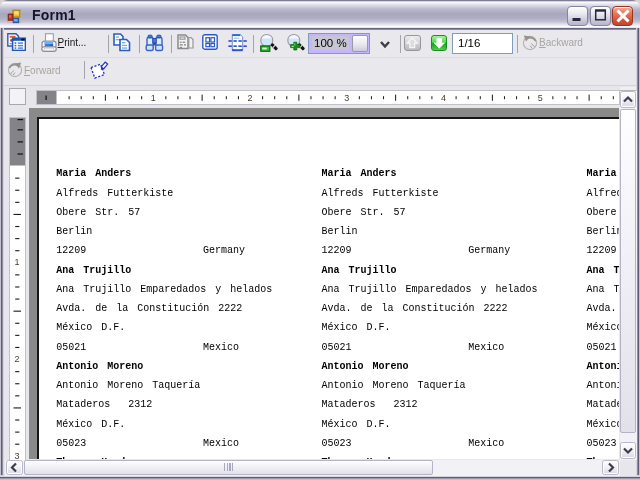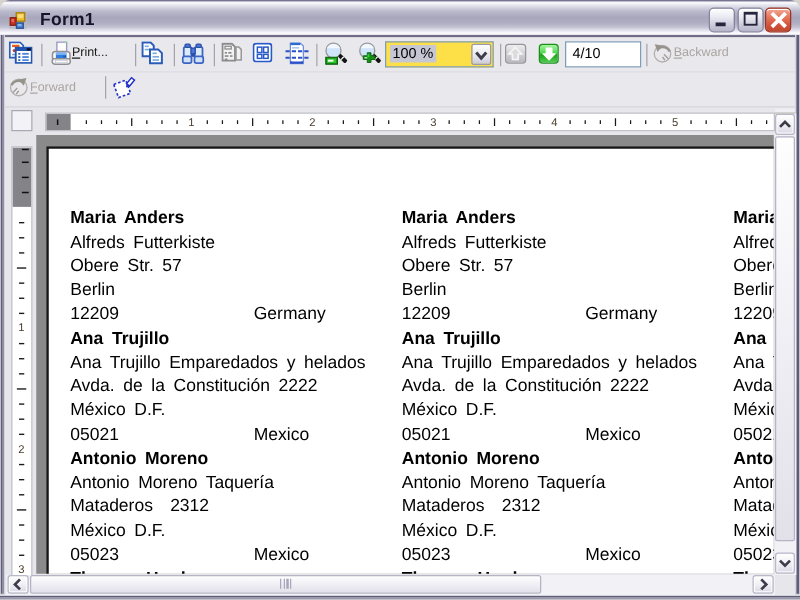--- a/index.html
+++ b/index.html
@@ -21,38 +21,38 @@
   background:linear-gradient(#ffffff, #e8e7f0 40%, #c5c4d6 80%, #b7b6ca); box-shadow:inset 0 1px 0 #fff; }
 #btn-close { background:linear-gradient(#f4ab97, #e67a5f 35%, #d05038 75%, #c04830); border-color:#993322; }
 
 #toolbars { position:absolute; left:4px; top:29.5px; width:632px; height:56.5px; background:#e9e8ed; }
 #row2line { position:absolute; left:4px; top:57px; width:632px; height:1px; background:#dddce2; }
 .vsep { position:absolute; width:1px; background:#a5a4ac; }
 .tbtext { position:absolute; font-size:10px; color:#1a1a1a; }
 .disabled-text { color:#a9a5a0; }
 u { text-decoration:underline; }
 
-#combo { position:absolute; left:308px; top:32.5px; width:87px; height:21px; background:#fde047; border:1px solid #7f9db9; }
+#combo { position:absolute; left:308px; top:32.5px; width:62px; height:21px; background:#c4b5fd; border:1px solid #7f9db9; }
 #combo .sel { position:absolute; left:3px; top:2.5px; height:14px; padding:0 2px; background:#c7c6d3; font-size:11.5px; color:#000; line-height:14px;}
 #combo .drop { position:absolute; right:1px; top:1px; width:16px; height:17px; border:1px solid #9a99ab; border-radius:2px;
   background:linear-gradient(#fdfdfe,#e7e6ef 60%,#cbcada); }
 #pagebox { position:absolute; left:452px; top:32.5px; width:61px; height:21px; background:#fff; border:1px solid #7f9db9;
   font-size:11.5px; color:#000; padding:3px 0 0 5px; }
 
 .navbtn { position:absolute; top:34.5px; width:16.5px; height:16px; border-radius:3px; }
 #upbtn { left:404px; border:1px solid #97969c; background:linear-gradient(#ededee,#d2d1d4 50%,#b9b8bd); }
 #dnbtn { left:430.5px; border:1px solid #1a8f1a; background:linear-gradient(#a7f3a0,#4fd84f 45%,#15a215 55%,#53cc53); }
 
 #preview { position:absolute; left:4px; top:86px; width:632px; height:390px; background:#e7e6eb; }
 #corner { position:absolute; left:5px; top:2px; width:17px; height:17px; background:#f3f2f6; border:1px solid #a9a8b2; }
 #hruler { position:absolute; left:33px; top:5px; width:582px; height:13px; outline:1px solid #c2c1c9; }
 #vruler { position:absolute; left:6px; top:31.5px; width:15px; height:342px; outline:1px solid #c2c1c9; }
 #viewport { position:absolute; left:24.5px; top:21.5px; width:590.5px; height:351.5px; background:#8a8a8a; overflow:hidden; }
 #page { position:absolute; left:8.5px; top:9.5px; width:900px; height:900px; background:#fff; border:2px solid #161616; }
-.tl { position:absolute; font-size:14px; line-height:19.25px; white-space:pre; color:#000; word-spacing:3px; }
+.tl { position:absolute; font-size:10px; line-height:19.25px; white-space:pre; color:#000; word-spacing:3px;font-family:Liberation Mono, monospace; }
 
 #vsb { position:absolute; left:615.5px; top:5px; width:17px; height:368.5px; background:#f2f1f5; }
 #hsb { position:absolute; left:1px; top:373.5px; width:615px; height:16px; background:#f2f1f5; }
 .sbtn { position:absolute; border:1px solid #b9b8c8; border-radius:2.5px;
   background:linear-gradient(#ffffff,#efeef4 55%,#d9d8e4); box-shadow:inset 0 0 0 1px #fdfdfe; }
 .thumb { border:1px solid #b5b4c4; border-radius:2px;
   background:linear-gradient(#fefefe,#f0eff5 50%,#e2e1ea); position:absolute; }
 .gripv { position:absolute; display:flex; gap:1.5px; }
 .gripv i { width:1.2px; height:8px; background:#a8a7bb; display:block; }
 </style></head>
@@ -208,21 +208,21 @@
 </div>
 <div class="vsep" style="left:399.5px;top:35px;height:18px"></div>
 <div class="navbtn" id="upbtn"></div>
 <svg class="abs" style="left:404px;top:34.5px" width="17" height="16" viewBox="0 0 17 16">
   <path d="M8.25 3 L13.4 8.2 H10.6 V12.6 H5.9 V8.2 H3.1 Z" fill="#dcdcdf" stroke="#f6f6f8" stroke-width="1.3"></path>
 </svg>
 <div class="navbtn" id="dnbtn"></div>
 <svg class="abs" style="left:430.5px;top:34.5px" width="17" height="16" viewBox="0 0 17 16">
   <path d="M8.25 13.2 L3.1 8 H5.9 V3.4 H10.6 V8 H13.4 Z" fill="#fff" stroke="#fff" stroke-width="0.8"></path>
 </svg>
-<div id="pagebox">4/10</div>
+<div id="pagebox">1/16</div>
 <div class="vsep" style="left:517px;top:35px;height:18px"></div>
 
 <svg class="abs" style="left:522px;top:34px" width="16" height="17" viewBox="0 0 16 17">
   <circle cx="8" cy="9" r="6.6" fill="none" stroke="#b4b2ae" stroke-width="1.1"></circle>
   <path d="M13.8 7.2 A6.2 6.2 0 0 0 5.2 4.4" fill="none" stroke="#96938c" stroke-width="1.9"></path>
   <path d="M1.8 1.4 L8.2 2.6 L4.0 7.6 Z" fill="#96938c"></path>
   <path d="M9.2 9.4 l3.4 3.6 M8 11.6 l2 2.6" stroke="#a09d96" stroke-width="1"></path>
 </svg>
 
 <div class="tbtext disabled-text" style="left:539px;top:37px"><u>B</u>ackward</div>

